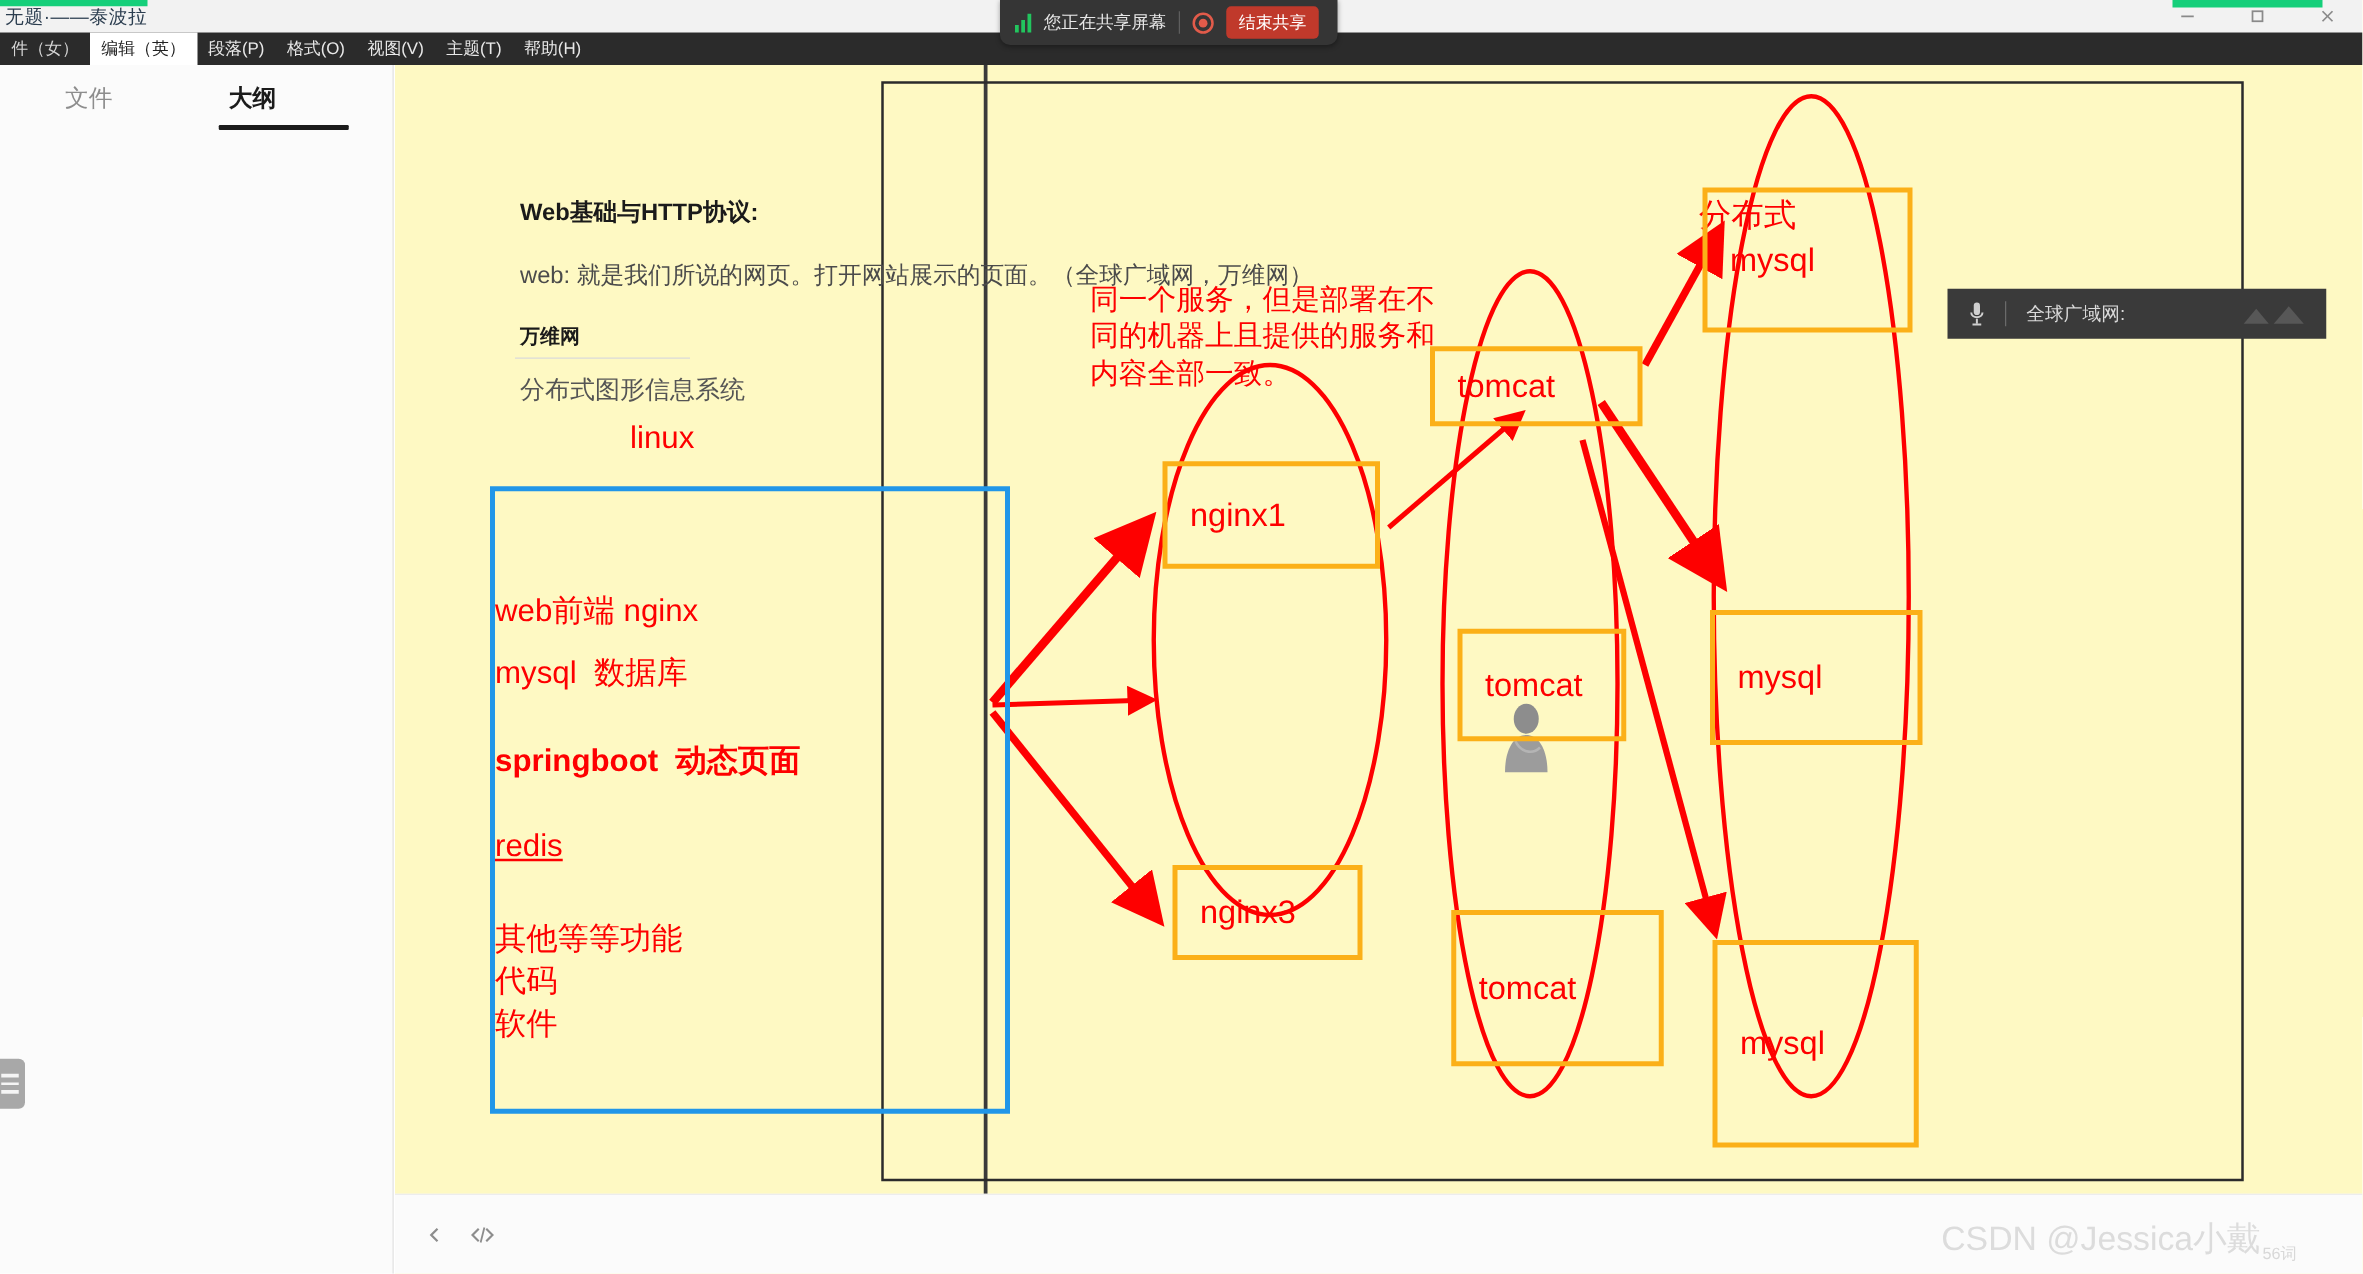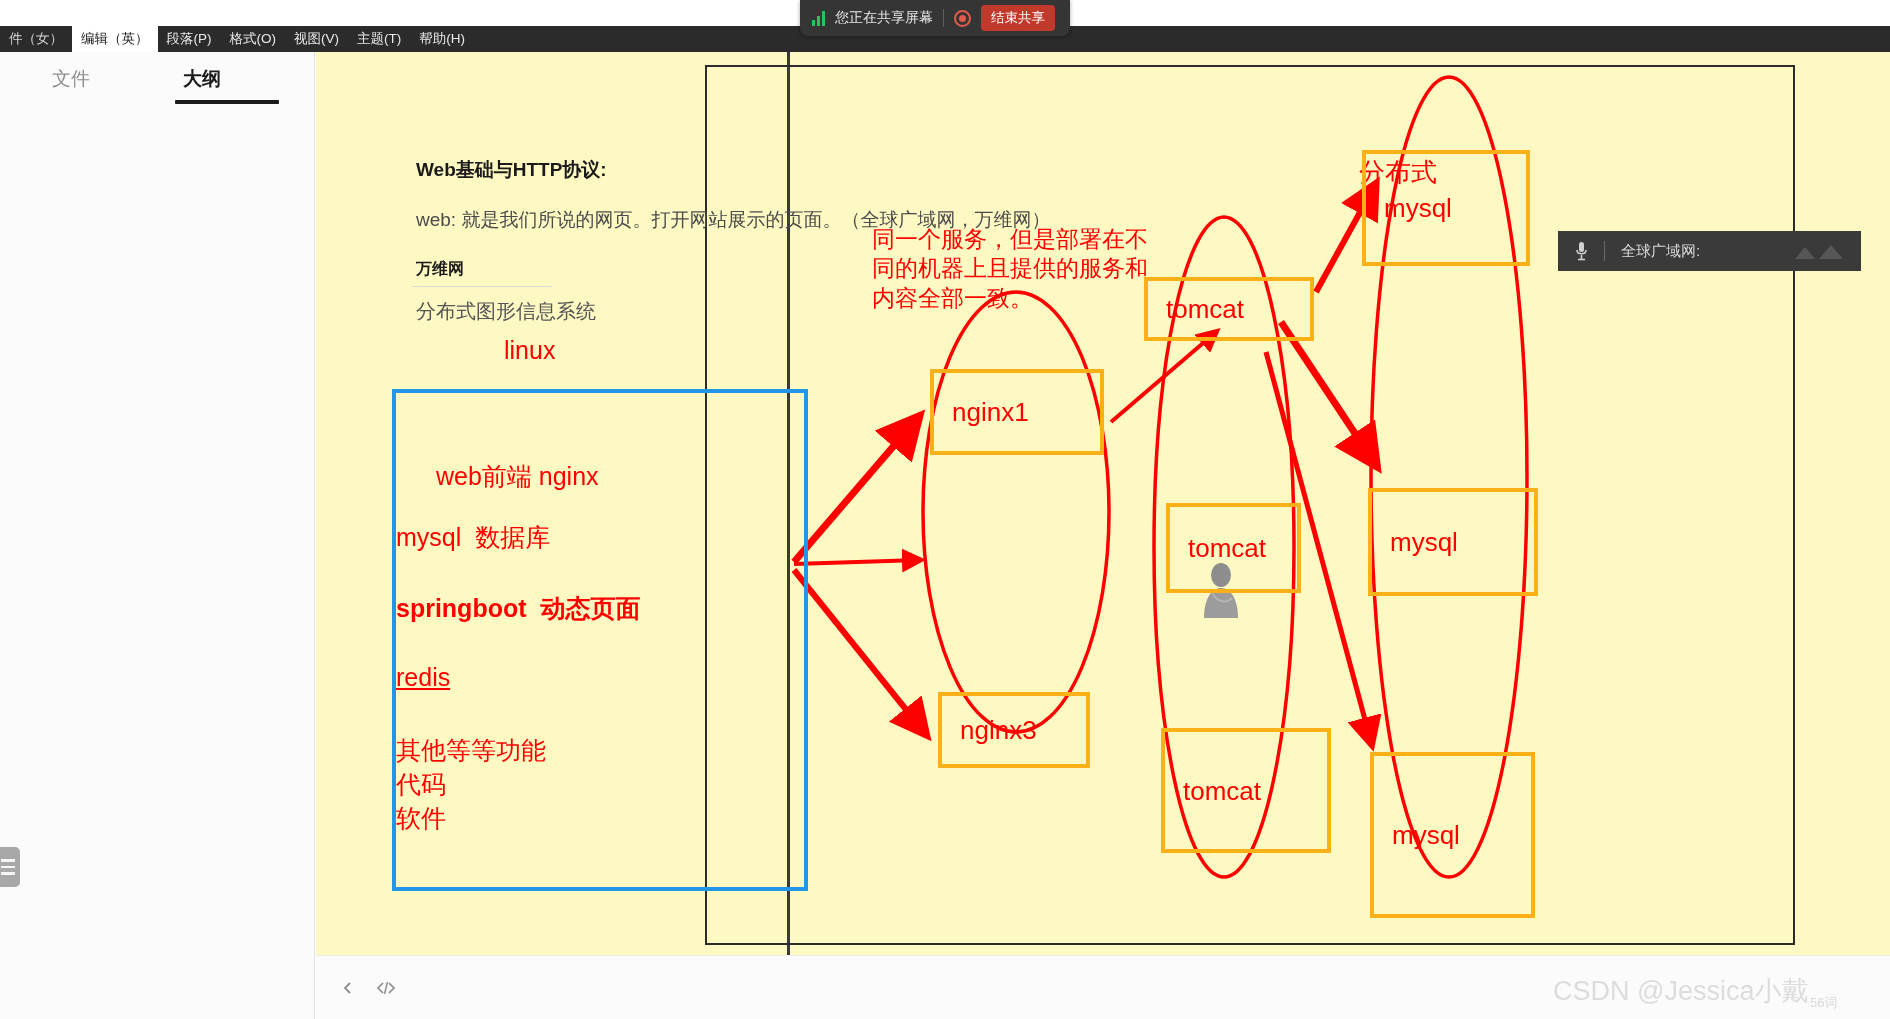--- a/index.html
+++ b/index.html
@@ -107,21 +107,21 @@
   .t-linux {
     left: 188px; top: 284px; font-size: 25px; color: #fe0000;
   }
 
   
   .bluebox {
     position: absolute; left: 76px; top: 337px; width: 416px; height: 502px;
     border: 4px solid #2196e8;
   }
   .bb-item { position: absolute; left: 80px; color: #fe0000; white-space: pre; font-size: 25px; }
-  .bb-0 { top: 408px; padding-left: 40px; }
+  .bb-0 { top: 420px; }
   .bb-1 { top: 469px; }
   .bb-2 { top: 540px; font-weight: bold; }
   .bb-3 { top: 611px; text-decoration: underline; }
   .bb-4 { top: 682px; }
   .bb-5 { top: 716px; }
   .bb-6 { top: 750px; }
 
   
   .diagram-frame {
     position: absolute; left: 389px; top: 13px; width: 1090px; height: 880px;
@@ -219,20 +219,43 @@
     font-size: 13px; color: #d8d8d8; white-space: nowrap;
   }
 
   svg.arrows { position: absolute; left: 0; top: 0; width: 1574px; height: 967px; pointer-events: none; }
 </style>
 </head>
 <body>
 
 <div id="root">
 
+  <div class="titlebar">
+    <div class="greenbar"></div>
+    <div class="greenbar2"></div>
+    <div class="doc-title">无题·——泰波拉</div>
+    <div class="winbtns">
+      <div class="winbtn">
+        <svg width="16" height="16" viewBox="0 0 16 16">
+            <line x1="3" y1="8" x2="13" y2="8" stroke="#8a8a8a" stroke-width="1.4"></line>
+          </svg>
+      </div>
+      <div class="winbtn">
+        <svg width="16" height="16" viewBox="0 0 16 16">
+            <rect x="4" y="4" width="8" height="8" fill="none" stroke="#8a8a8a" stroke-width="1.4"></rect>
+          </svg>
+      </div>
+      <div class="winbtn">
+        <svg width="16" height="16" viewBox="0 0 16 16">
+            <line x1="4" y1="4" x2="12" y2="12" stroke="#8a8a8a" stroke-width="1.4"></line>
+            <line x1="12" y1="4" x2="4" y2="12" stroke="#8a8a8a" stroke-width="1.4"></line>
+          </svg>
+      </div>
+    </div>
+  </div>
 
   <div class="menubar">
     <div class="menu-item light">件（女）</div>
     <div class="menu-item active">编辑（英）</div>
     <div class="menu-item">段落(P)</div>
     <div class="menu-item">格式(O)</div>
     <div class="menu-item">视图(V)</div>
     <div class="menu-item">主题(T)</div>
     <div class="menu-item">帮助(H)</div>
   </div>

